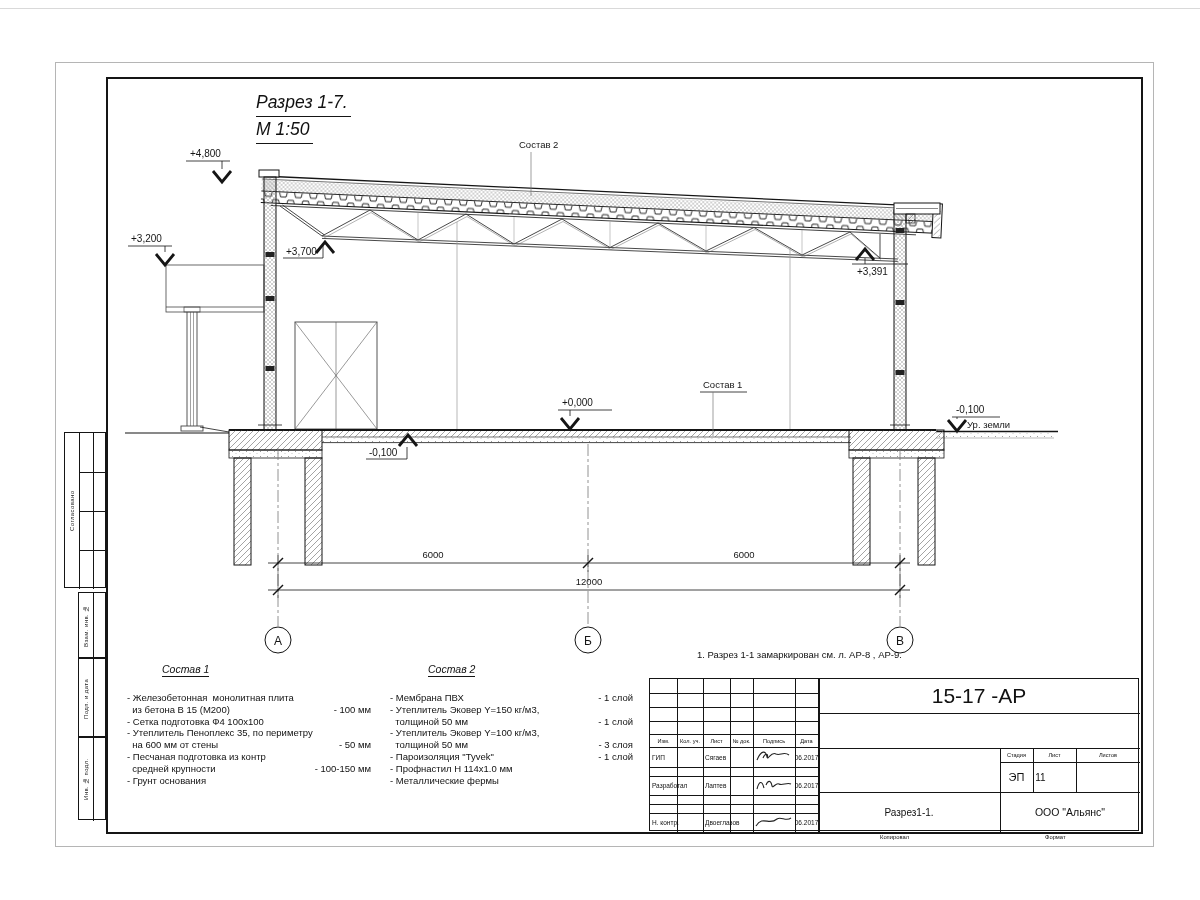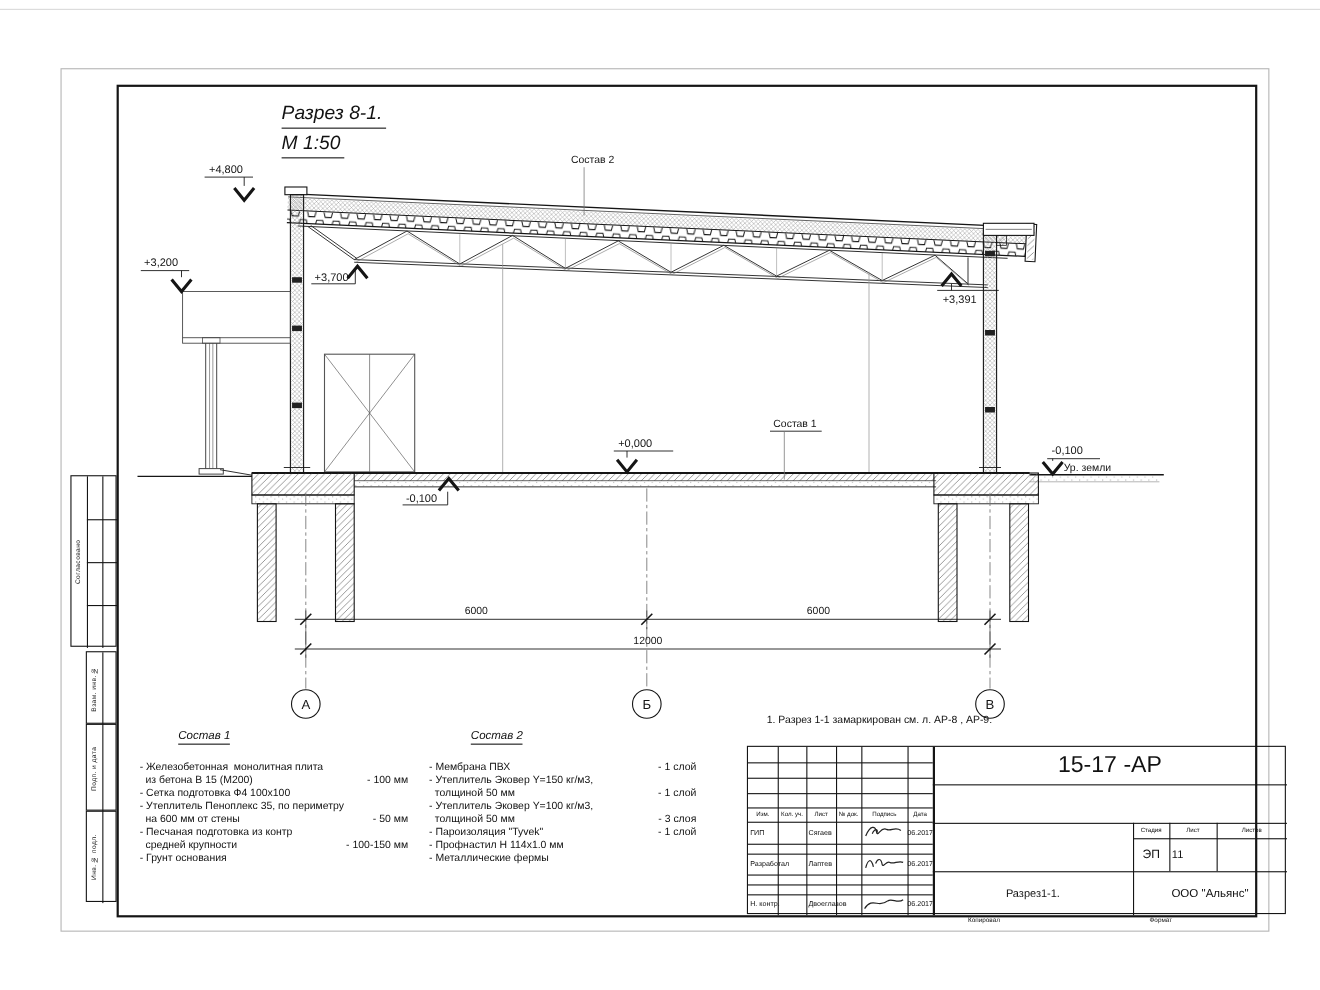--- a/index.html
+++ b/index.html
@@ -17,21 +17,21 @@
 
   .note{position:absolute;left:697px;top:649px;font-size:9.5px;}
 
   .list-head{position:absolute;font-style:italic;font-size:10.5px;border-bottom:1px solid #151515;padding-bottom:1px;}
   .mlist{position:absolute;font-size:9.5px;line-height:11.8px;}
   .mlist .li{display:flex;}
   .mlist .t{white-space:pre;}
   .mlist .v{margin-left:auto;white-space:pre;}
 
   
-  .tb{position:absolute;left:649px;top:678px;width:490px;height:153px;border:1.6px solid #151515;box-sizing:border-box;margin-left:30px;}
+  .tb{position:absolute;left:649px;top:678px;width:490px;height:153px;border:1.6px solid #151515;box-sizing:border-box;}
   .tb .ln{position:absolute;background:#151515;}
   .tb .cell{position:absolute;display:flex;align-items:center;justify-content:center;text-align:center;overflow:hidden;}
   .small{font-size:5.6px;}
   .mid{font-size:6.5px;}
   .tb .left{justify-content:flex-start;padding-left:2px;box-sizing:border-box;}
   .footer-lbl{position:absolute;font-size:5.8px;}
 
   
   .stamp{position:absolute;border:1.2px solid #151515;box-sizing:border-box;}
   .stamp .ln{position:absolute;background:#151515;}
@@ -240,21 +240,21 @@
     <g stroke="#777" stroke-width="0.7">
       <line x1="531" y1="152" x2="531" y2="196"></line>
       <line x1="700" y1="392" x2="747" y2="392" stroke="#151515" stroke-width="0.8"></line>
       <line x1="713" y1="392" x2="713" y2="436"></line>
     </g>
     <text class="t95" x="519" y="148">Состав 2</text>
     <text class="t95" x="703" y="388">Состав 1</text>
   </svg>
 
   <div class="sec-title">
-    <span class="ul">Разрез 8-1.</span><br>
+    <span class="ul">Разрез 1-7.</span><br>
     <span class="ul">М 1:50</span>
   </div>
 
   <div class="note">1. Разрез 1-1 замаркирован см. л. АР-8 , АР-9.</div>
 
   <div class="list-head" style="left:162px;top:663px;">Состав 1</div>
   <div class="mlist" style="left:127px;top:692px;width:244px;">
     <div class="li">
         <span class="t">- Железобетонная  монолитная плита</span>
         <span class="v"></span>

